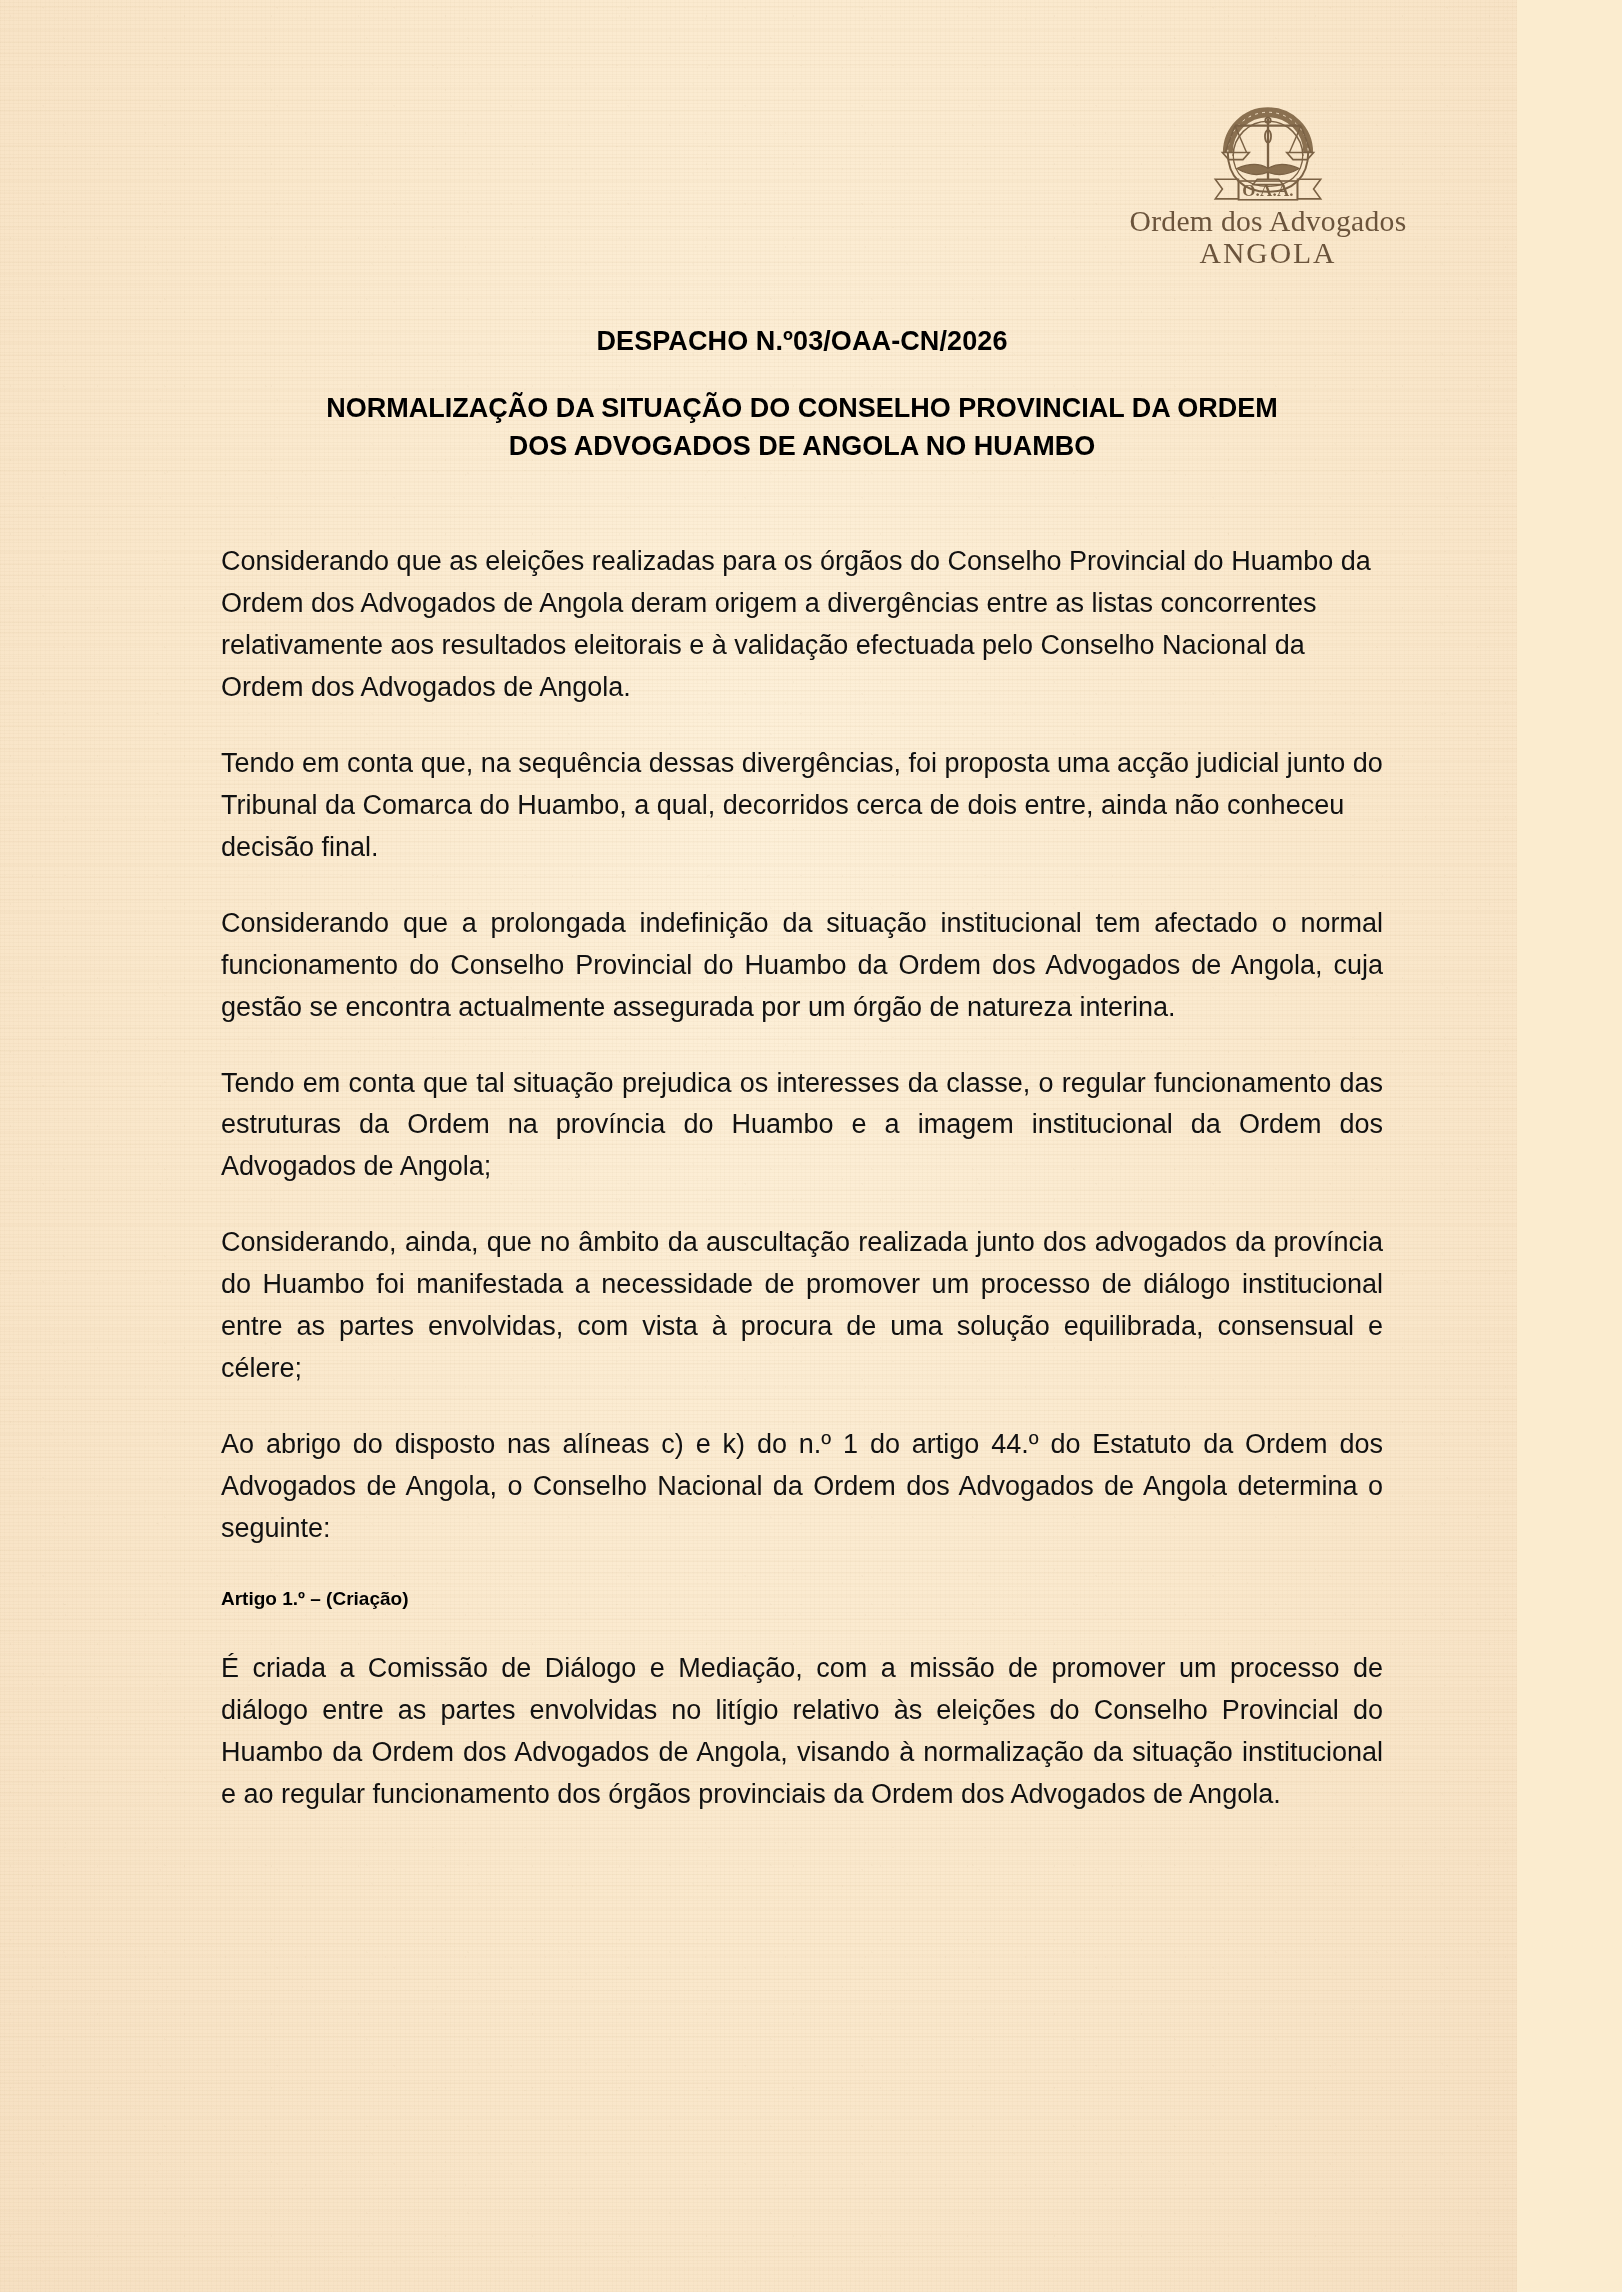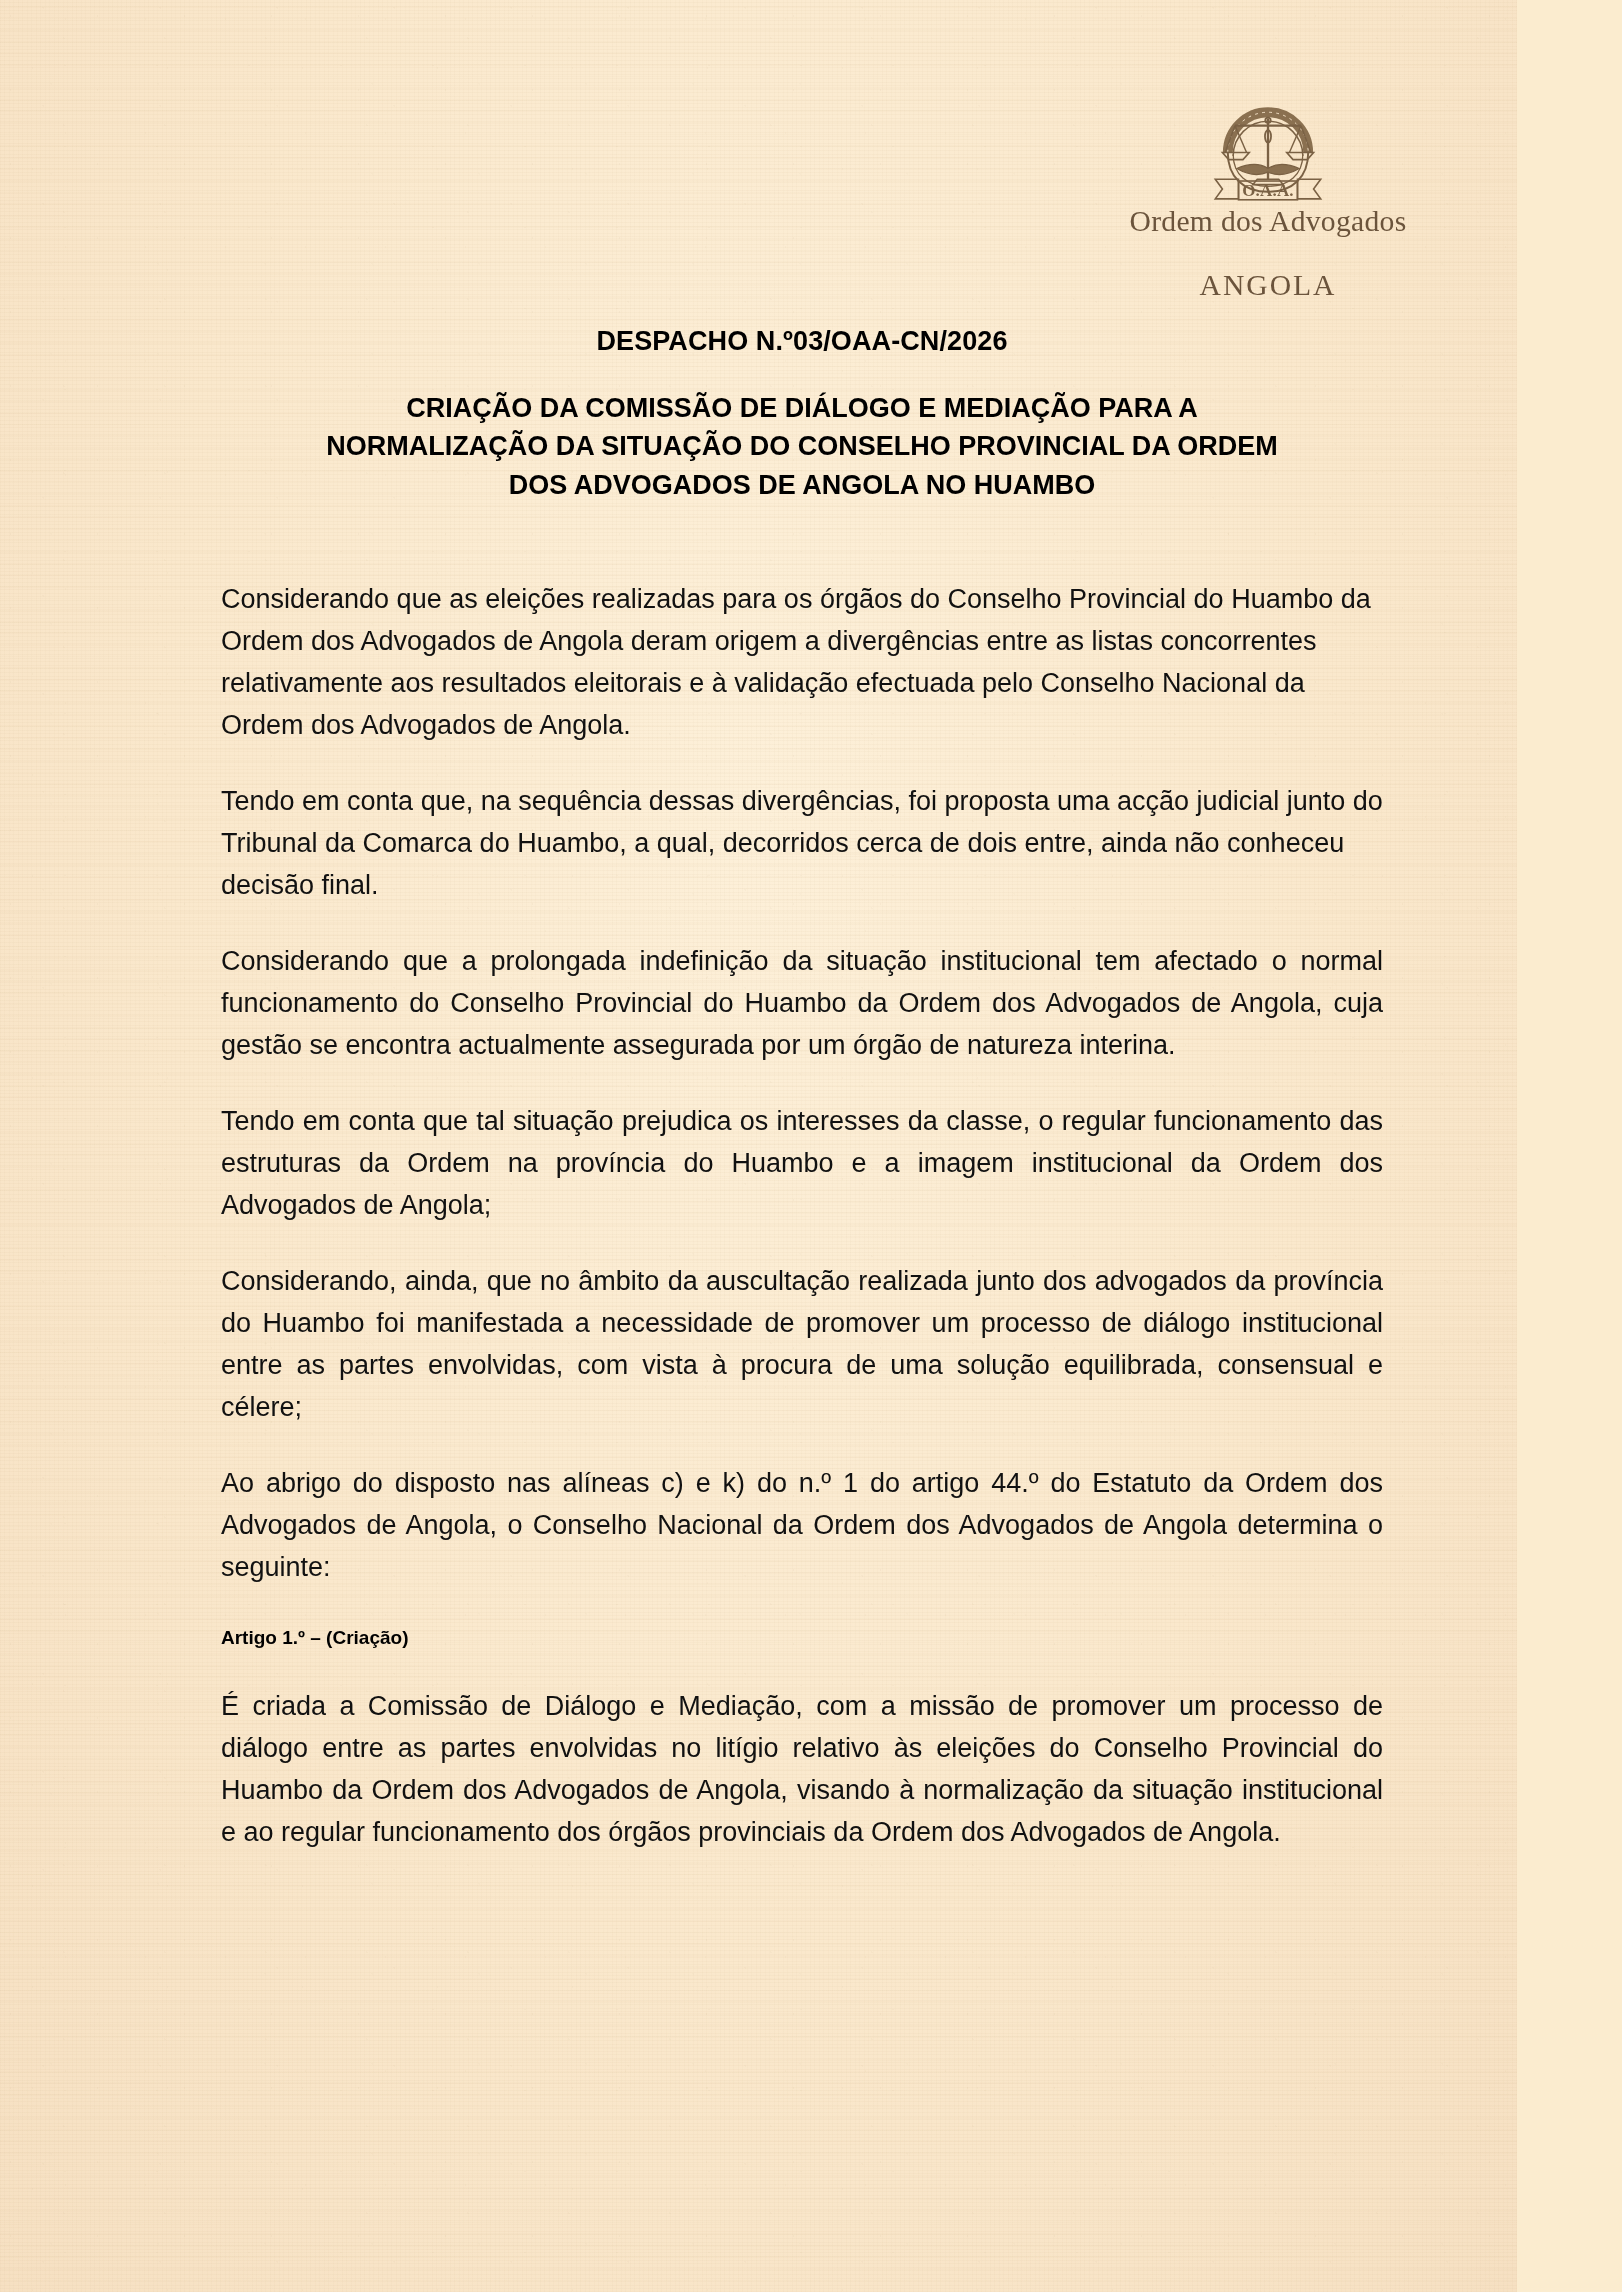--- a/index.html
+++ b/index.html
@@ -64,21 +64,20 @@
     letter-spacing: 0.3px;
     color: #6b543c;
     white-space: nowrap;
   }
   .lh-line2 {
     font-family: "Liberation Serif", serif;
     font-size: 29.6px;
     line-height: 1.12;
     letter-spacing: 2px;
     color: #6b543c;
-    margin-top: 32px;
   }
 
   
   #content {
     position: absolute;
     left: 221px;
     top: 0;
     width: 1162px;
   }
 
@@ -170,21 +169,20 @@
 
     <div class="lh-line1">Ordem dos Advogados</div>
     <div class="lh-line2">ANGOLA</div>
   </div>
 
   <div id="content">
 
     <div class="doc-number">DESPACHO N.º03/OAA-CN/2026</div>
 
     <div class="doc-subject">
-      <div>CRIAÇÃO DA COMISSÃO DE DIÁLOGO E MEDIAÇÃO PARA A</div>
       <div>NORMALIZAÇÃO DA SITUAÇÃO DO CONSELHO PROVINCIAL DA ORDEM</div>
       <div>DOS ADVOGADOS DE ANGOLA NO HUAMBO</div>
     </div>
 
     <div class="body-block">
 
       <p class="para left">Considerando que as eleições realizadas para os órgãos do Conselho Provincial do Huambo da Ordem dos Advogados de Angola deram origem a divergências entre as listas concorrentes relativamente aos resultados eleitorais e à validação efectuada pelo Conselho Nacional da Ordem dos Advogados de Angola.</p>
 
       <p class="para left">Tendo em conta que, na sequência dessas divergências, foi proposta uma acção judicial junto do Tribunal da Comarca do Huambo, a qual, decorridos cerca de dois entre, ainda não conheceu decisão final.</p>
 

